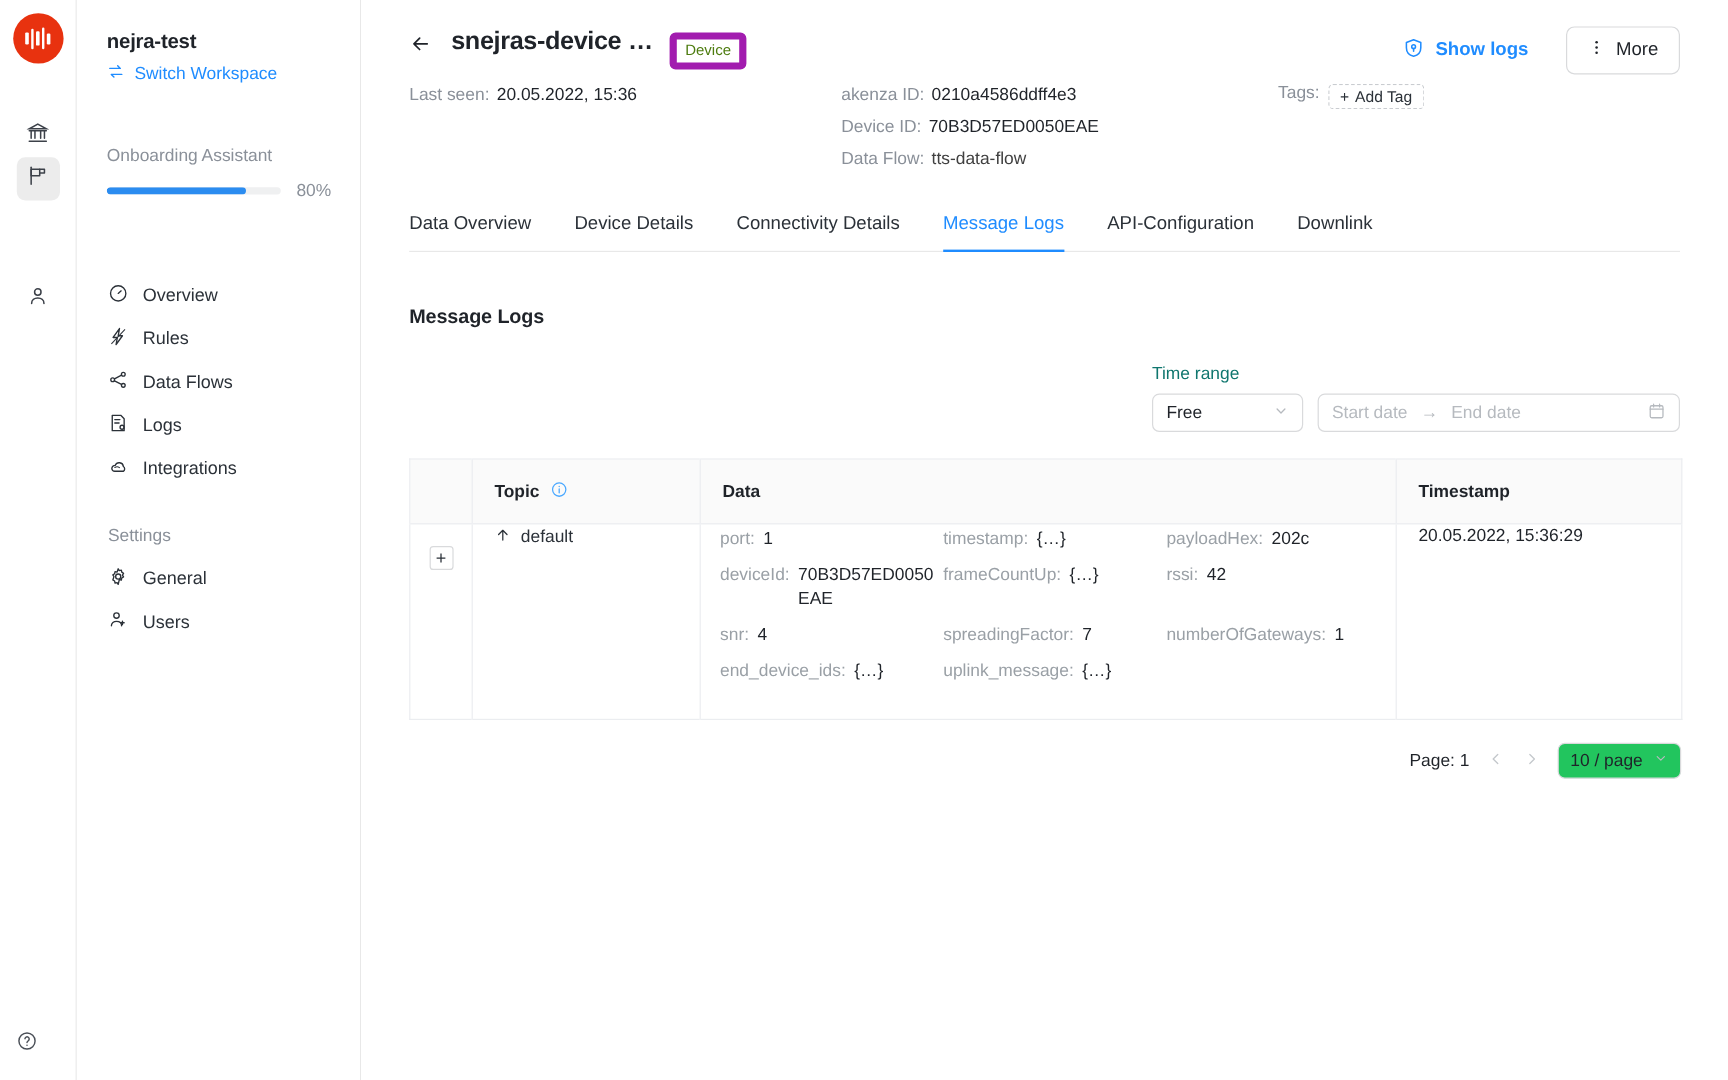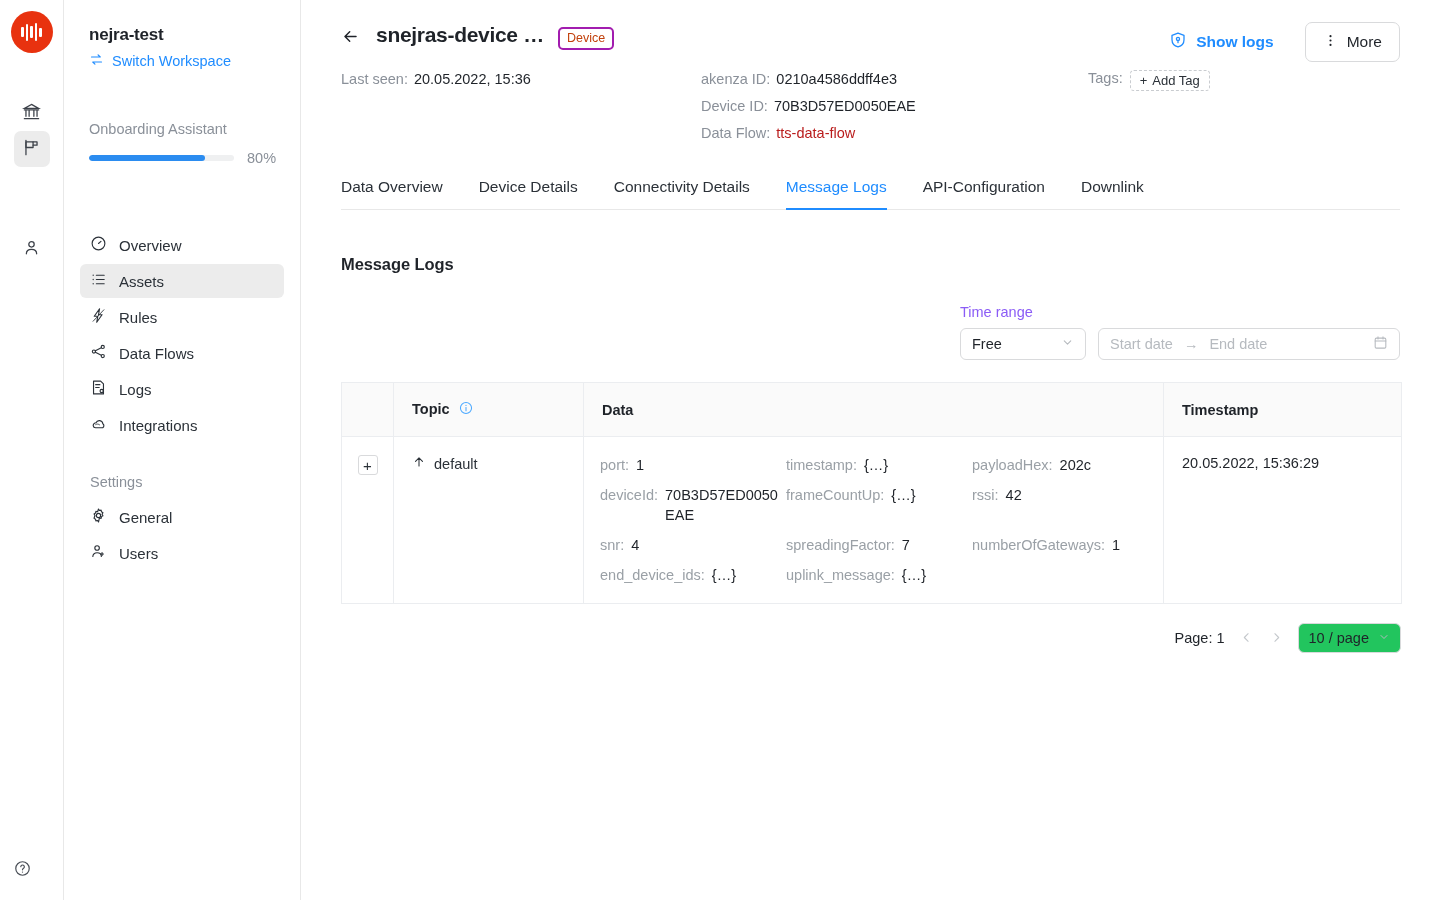--- a/index.html
+++ b/index.html
@@ -80,60 +80,60 @@
 
   
   .main { flex: 1; height: 900px; background:#fff; position: relative; overflow:hidden; }
   .content { padding: 0 40px 0 40px; }
 
   .topbar { display:flex; align-items:flex-start; padding-top: 20px; }
   .back-arrow { color:#1f2329; cursor:pointer; margin-right: 16px; margin-top: 7px; }
   .dev-title { font-size: 21px; font-weight: 700; letter-spacing: -0.3px; color:#1f2329; margin-top: 3px;}
   .dev-badge {
     margin-left: 14px; margin-top: 7px;
-    border: 2px solid #a21caf; border-radius: 5px;
-    font-size: 12.5px; padding: 2px 7px; color:#c2410c;
+    border: 6px solid #a21caf; border-radius: 5px;
+    font-size: 12.5px; padding: 2px 7px; color:#4d7c0f;
     line-height: 15px;
   }
   .topbar-right { margin-left:auto; display:flex; align-items:center; gap: 31px; margin-top: 2px; text-align: right;}
   .show-logs { display:flex; align-items:center; gap: 9px; color:#1f8cff; font-size:15.5px; font-weight:600; cursor:pointer;}
   .more-btn {
     display:flex; align-items:center; gap: 9px;
     border:1px solid #d9dadc; border-radius: 7px;
     height: 40px; padding: 0 17px; font-size: 15.5px; color:#1f2329; cursor:pointer;
     background:#fff;
   }
 
   .meta { display:flex; margin-top: 8px; font-size: 14.5px; }
   .meta-col-1 { width: 360px; }
   .meta-col-2 { width: 360px; }
   .meta-row { display:flex; margin-bottom: 8px; line-height: 19px; }
   .meta-k { color:#8a9099; }
   .meta-v { color:#1f2329; margin-left: 6px; }
-  .meta-v.link { color:#b91c1c; cursor:pointer; }
-  .tags-wrap { display:flex; align-items:flex-start; margin-left: 27px; }
+  .meta-v.link { color:#404040; cursor:pointer; }
+  .tags-wrap { display:flex; align-items:flex-start; margin-left: 4px; }
   .add-tag {
     border: 1px dashed #c9ccd0; border-radius: 4px;
     font-size: 13px; color:#2b3138; padding: 2px 9px;
     display:flex; align-items:center; gap:5px; cursor:pointer; margin-left: 7px;
     background:#fff;
   }
 
   .tabs { display:flex; gap: 36px; margin-top: 27px; border-bottom: 1px solid #e8e8e8; }
   .tab { font-size: 15.5px; color:#2b3138; padding-bottom: 13px; cursor:pointer; position:relative; }
   .tab.active { color:#1f8cff; }
   .tab.active:after {
     content:""; position:absolute; left:0; right:0; bottom:-1px; height:2px; background:#1f8cff;
   }
 
   .section-title { font-size: 16.5px; font-weight: 700; color:#1f2329; margin-top: 45px; letter-spacing:-0.1px;}
 
   .filters { display:flex; justify-content:flex-end; margin-top: 30px; }
   .filter-group { }
-  .filter-label { font-size: 14.5px; color:#8b5cf6; margin-bottom: 8px; }
+  .filter-label { font-size: 14.5px; color:#0f766e; margin-bottom: 8px; }
   .filter-row { display:flex; gap: 12px; }
   .select {
     width: 126px; height: 32px; border:1px solid #d9dadc; border-radius: 6px;
     display:flex; align-items:center; padding: 0 11px; font-size:14.5px; color:#1f2329;
     background:#fff; cursor:pointer;
   }
   .select .chev { margin-left:auto; color:#b6babf; }
   .daterange {
     width: 302px; height: 32px; border:1px solid #d9dadc; border-radius: 6px;
     display:flex; align-items:center; padding: 0 11px; font-size:14.5px; background:#fff; cursor:pointer;
@@ -146,21 +146,21 @@
   table.logs { width: 1060px; border-collapse: collapse; margin-top: 22px; border:1px solid #ebedf0; table-layout: fixed;}
   table.logs thead th {
     background: #fafafa; border-bottom:1px solid #ebedf0;
     text-align:left; font-size: 14.5px; font-weight:700; color:#1f2329;
     height: 54px; padding: 0 18px; vertical-align: middle;
   }
   table.logs thead th.c-exp { width: 52px; padding: 0; }
   table.logs thead th.c-topic { width: 190px; border-left:1px solid #ebedf0; }
   table.logs thead th.c-data { width: 580px; border-left:1px solid #ebedf0; }
   table.logs thead th.c-ts { width: 238px; border-left:1px solid #ebedf0; }
-  table.logs tbody td { vertical-align: top; padding: 18px 18px; font-size:14.5px; }
+  table.logs tbody td { vertical-align: top; padding: 2px 18px; font-size:14.5px; }
   table.logs tbody td.c-exp { width:52px; padding: 18px 0 0 0; text-align:center; }
   table.logs tbody td.c-topic { border-left:1px solid #ebedf0; }
   table.logs tbody td.c-data { border-left:1px solid #ebedf0; padding-left: 16px;}
   table.logs tbody td.c-ts { border-left:1px solid #ebedf0; }
   .row-h { height: 163px; }
   .expand-btn {
     width: 20px; height: 20px; border:1px solid #d9dadc; border-radius:3px;
     display:inline-flex; align-items:center; justify-content:center;
     font-size: 15px; line-height:1; color:#2b3138; cursor:pointer; background:#fff;
   }
@@ -259,31 +259,20 @@
       <div class="nav-item">
         <span>
           <svg width="17" height="17" viewBox="0 0 24 24" fill="none" stroke="#2b3138" stroke-width="1.6" stroke-linecap="round">
             <circle cx="12" cy="12" r="9"></circle>
               <path d="M12 12l3.5-3"></path>
           </svg>
         </span>
         <span>Overview</span>
       </div>
 
-      <div class="nav-item active">
-        <span>
-          <svg width="17" height="17" viewBox="0 0 24 24" fill="none" stroke="#2b3138" stroke-width="1.7" stroke-linecap="round">
-            <path d="M9 6h11M9 12h11M9 18h11"></path>
-            <circle cx="4.5" cy="6" r="0.9" fill="#2b3138" stroke="none"></circle>
-            <circle cx="4.5" cy="12" r="0.9" fill="#2b3138" stroke="none"></circle>
-            <circle cx="4.5" cy="18" r="0.9" fill="#2b3138" stroke="none"></circle>
-          </svg>
-        </span>
-        <span>Assets</span>
-      </div>
 
       <div class="nav-item">
         <span>
           <svg width="17" height="17" viewBox="0 0 24 24" fill="none" stroke="#2b3138" stroke-width="1.6" stroke-linejoin="round">
             <path d="M13.5 2.5L6 13h5l-1.5 8.5L17 11h-5l1.5-8.5z"></path>
             <path d="M4 20.5L20 3.5" stroke-width="1.2"></path>
           </svg>
         </span>
         <span>Rules</span>
       </div>

